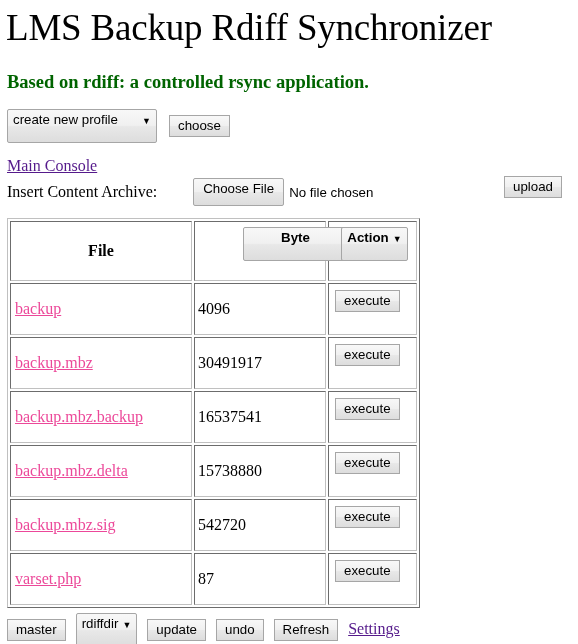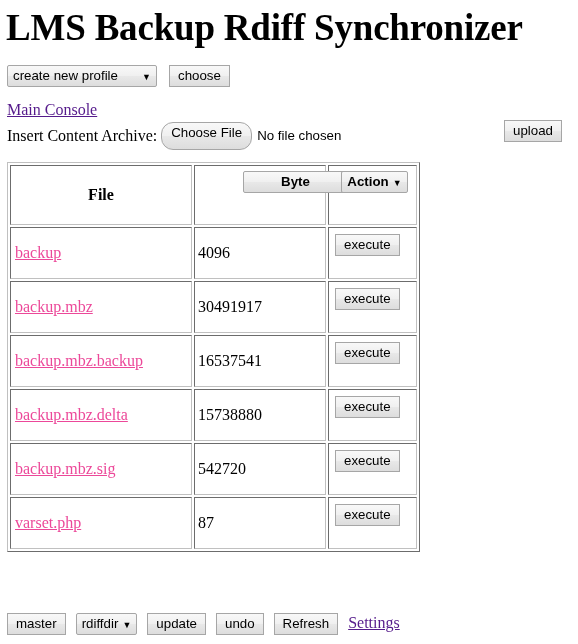--- a/index.html
+++ b/index.html
@@ -13,21 +13,21 @@
     font-family: "Liberation Serif", "DejaVu Serif", serif;
     font-size: 16px;
     color: #000000;
     overflow: hidden;
   }
   .page { padding: 0 6px; }
 
   h1.app-title {
     font-family: "Liberation Serif", "DejaVu Serif", serif;
     font-size: 37px;
-    font-weight: bold;
+    font-weight: normal;
     margin: 0;
     padding: 8px 0 0 0;
     line-height: 1.08;
     letter-spacing: -0.2px;
   }
 
   h3.app-subtitle {
     font-family: "Liberation Serif", "DejaVu Serif", serif;
     font-size: 18.5px;
     font-weight: bold;
@@ -53,21 +53,21 @@
     padding: 2px 8px;
     height: 22px;
     line-height: 16px;
     cursor: default;
   }
   .sel {
     position: relative;
     background: linear-gradient(to bottom, #f8f8f8 0%, #f0f0f0 48%, #e8e8e8 52%, #dddddd 100%);
     border: 1px solid #a6a6a6;
     border-radius: 2px;
-    height: 22px;
+    height: 34px;
     line-height: 19px;
     padding: 0 18px 0 5px;
     cursor: default;
     white-space: nowrap;
   }
   .sel .arrow {
     position: absolute;
     right: 5px;
     top: 0;
     font-size: 9px;
@@ -75,29 +75,30 @@
   }
   .sel.wide { width: 150px; }
   .file-input {
     display: inline-block;
     vertical-align: middle;
     white-space: nowrap;
   }
   .file-btn {
     background: linear-gradient(to bottom, #f8f8f8 0%, #f0f0f0 48%, #e8e8e8 52%, #dddddd 100%);
     border: 1px solid #a6a6a6;
-    border-radius: 12px;
+    border-radius: 2px;
     padding: 2px 9px;
     height: 22px;
     line-height: 16px;
     font-family: "Liberation Sans", "DejaVu Sans", sans-serif;
     font-size: 13.3px;
     display: inline-block;
     vertical-align: middle;
     cursor: default;
+    margin-left: 32px;
   }
   .file-name {
     font-family: "Liberation Sans", "DejaVu Sans", sans-serif;
     font-size: 13.3px;
     padding-left: 5px;
     vertical-align: middle;
     text-align: right;
   }
 
   a.link {
@@ -187,20 +188,21 @@
   .bottom-bar > * { margin-right: 6px; }
   .bottom-bar a.link { margin-right: 4px; }
 </style>
 </head>
 <body>
 
 <div class="page">
 
   <h1 class="app-title">LMS Backup Rdiff Synchronizer</h1>
 
+  <h3 class="app-subtitle">Based on rdiff: a controlled rsync application.</h3>
 
   <div class="profile-row">
     <span class="ctl sel wide">
       <span>create new profile</span>
       <span class="arrow">▼</span>
     </span>
     <button class="ctl btn choose-btn">choose</button>
   </div>
 
   <div class="console-row">

